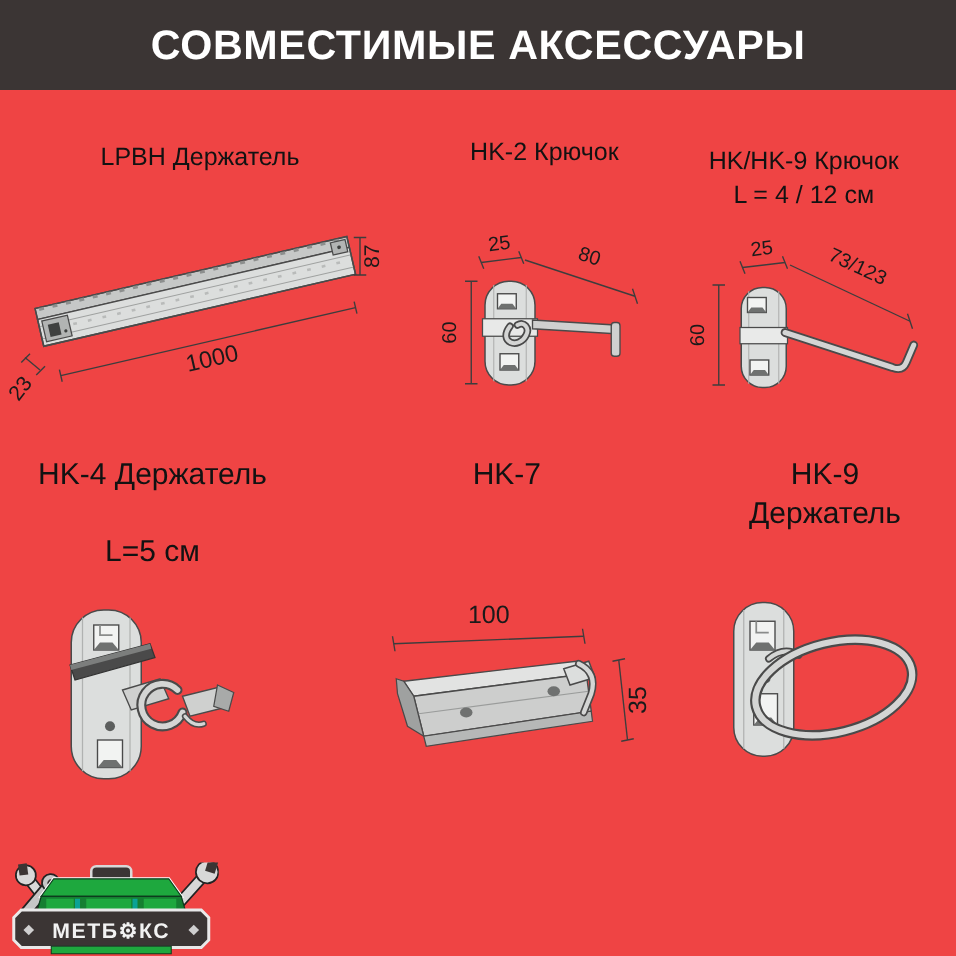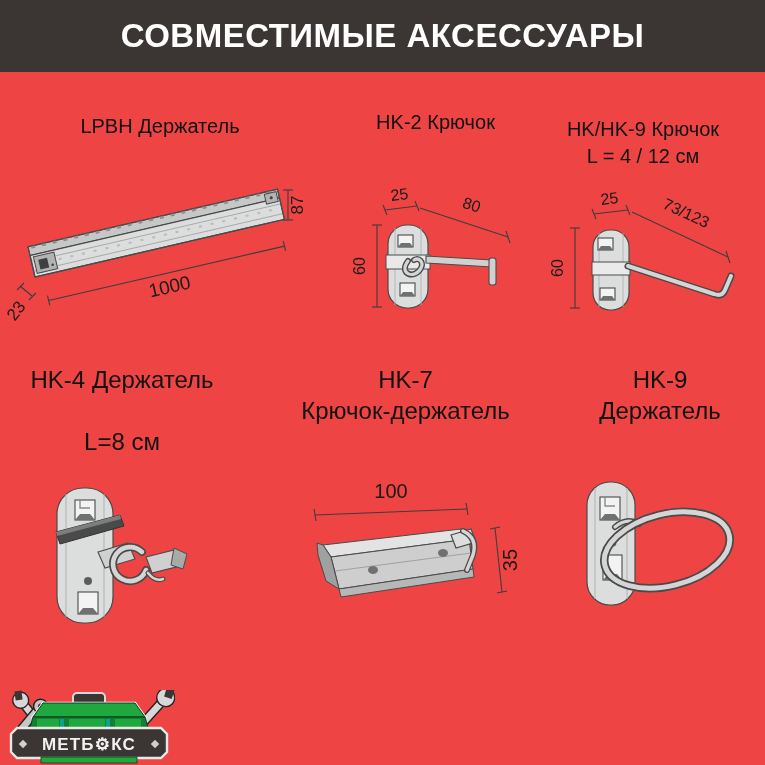--- a/index.html
+++ b/index.html
@@ -68,26 +68,25 @@
   </div>
 
   <div class="ptitle r1 t-hk3">
     <span class="b">HK/HK-9</span><span class="rest">Крючок</span><br>
     <span>L = 4 / 12 см</span>
   </div>
 
   <div class="ptitle r2 t-hk4">
     <span class="b">HK-4</span><span class="rest">Держатель</span><br>
     <br>
-    <span>L=8 см</span>
+    <span>L=5 см</span>
   </div>
 
   <div class="ptitle r2 t-hk5">
     <span class="b">HK-7</span><br>
-    <span>Крючок-держатель</span>
   </div>
 
   <div class="ptitle r2 t-hk6">
     <span class="b">HK-9</span><br>
     <span>Держатель</span>
   </div>
 
   <svg class="d-lpbh" width="330" height="172" viewBox="0 0 330 172">
     <g transform="translate(30,114) rotate(-13)">
 

